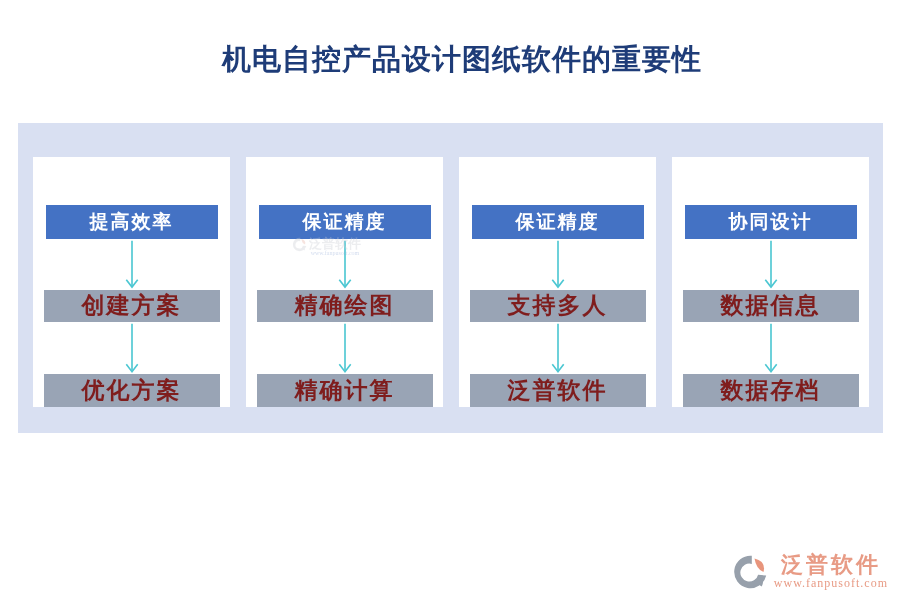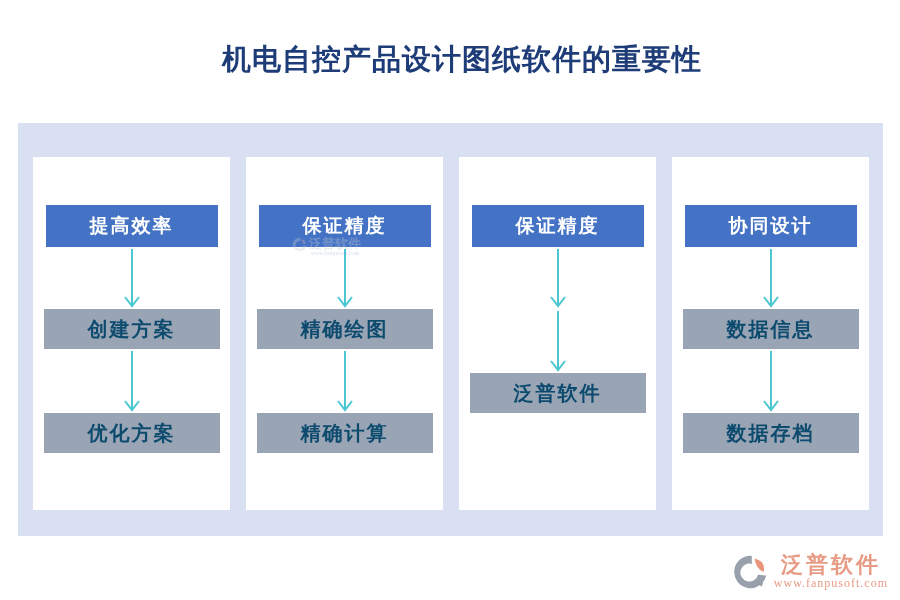--- a/index.html
+++ b/index.html
@@ -25,21 +25,21 @@
     top:40px;left:12px;width:900px;
     text-align:center;
     font-size:29px;
     font-weight:bold;
     color:var(--c-title);
     letter-spacing:1px;
   }
   .band{
     position:absolute;
     left:18px;top:123px;
-    width:865px;height:413px;
+    width:865px;height:310px;
     background:var(--c-band);
     display:flex;
     padding:34px 14px 26px 15px;
     gap:16px;
     text-align:center;
   }
   .card{
     background:var(--c-card);
     flex:1 1 0;
     display:flex;
@@ -53,22 +53,22 @@
     background:var(--c-header);
     color:#ffffff;
     font-size:19px;
     font-weight:bold;
     display:flex;align-items:center;justify-content:center;
     letter-spacing:2px;
   }
   .step-box{
     width:176px;height:40px;
     background:var(--c-step);
-    color:#0c4a6e;
-    font-size:20px;
+    color:#7f1d1d;
+    font-size:23px;
     font-weight:bold;
     display:flex;align-items:center;justify-content:center;
     letter-spacing:2px;
   }
   .arrow{display:block;}
   .arrow line,.arrow polyline{
     stroke:var(--c-arrow);
     stroke-width:2;
     fill:none;
   }
@@ -156,20 +156,21 @@
     </svg>
     <div class="step-box">精确计算</div>
   </div>
 
   <div class="card">
     <div class="hdr-box">保证精度</div>
     <svg class="arrow" width="22" height="62" viewBox="0 0 22 62">
       <line x1="11" y1="2" x2="11" y2="58"></line>
       <polyline points="4,50 11,59 18,50"></polyline>
     </svg>
+    <div class="step-box">支持多人</div>
     <svg class="arrow" width="22" height="64" viewBox="0 0 22 64">
       <line x1="11" y1="2" x2="11" y2="60"></line>
       <polyline points="4,52 11,61 18,52"></polyline>
     </svg>
     <div class="step-box">泛普软件</div>
   </div>
 
   <div class="card">
     <div class="hdr-box">协同设计</div>
     <svg class="arrow" width="22" height="62" viewBox="0 0 22 62">

